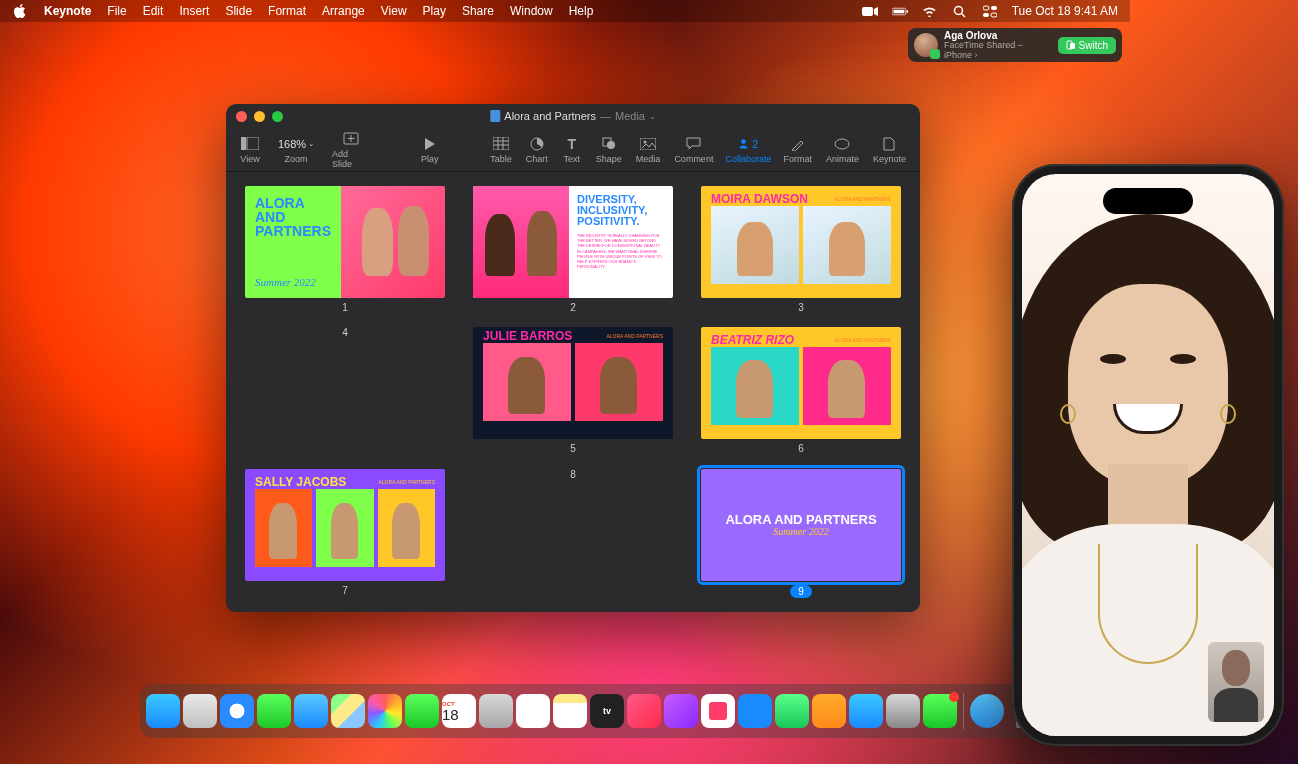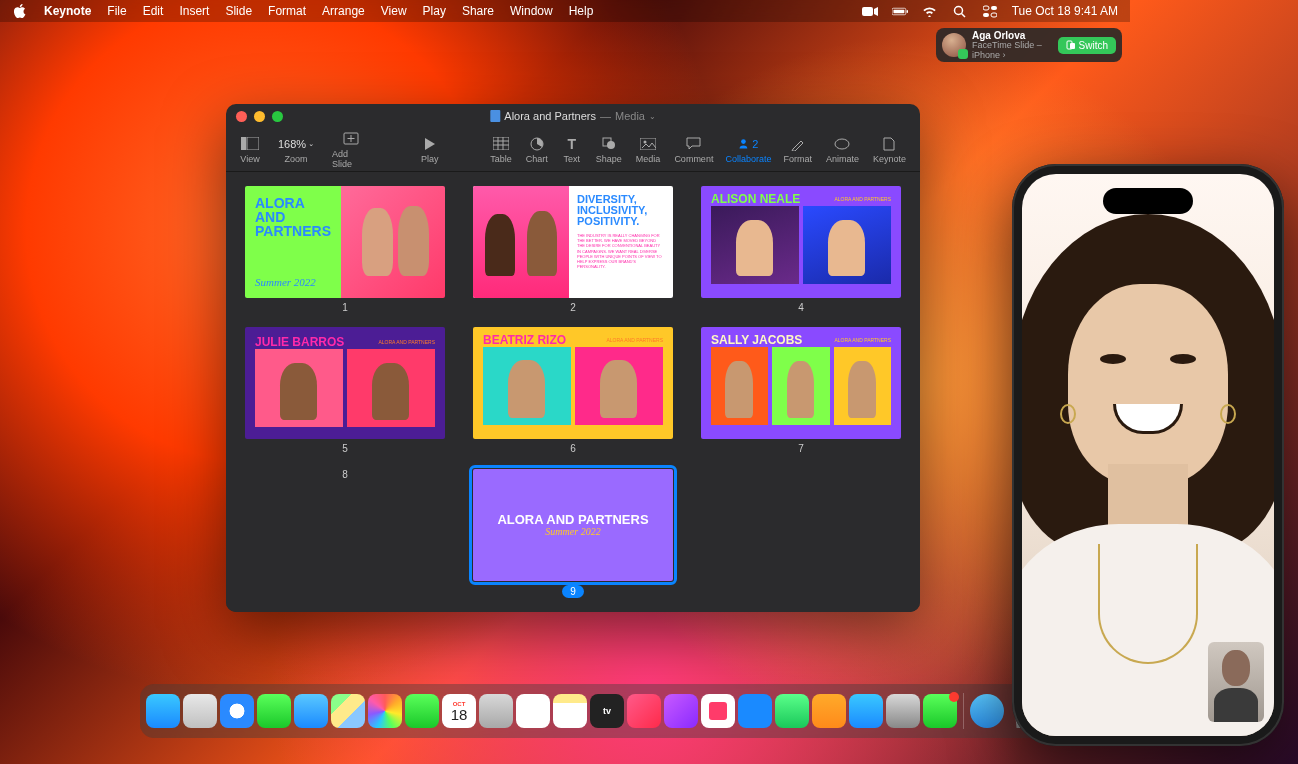--- a/index.html
+++ b/index.html
@@ -22,21 +22,21 @@
   display: flex; align-items: center; color: #fff; font-size: 12px;
   padding: 0 12px; gap: 16px;
 }
 .menubar .menu-right { margin-left: auto; display: flex; align-items: center; gap: 14px; }
 .menubar span { cursor: default; }
 .menu-icon { width: 16px; height: 14px; display: inline-flex; align-items: center; justify-content: center; }
 
 
 .handoff {
   position: absolute; top: 28px; right: 176px;
-  width: 186px; height: 34px;
+  width: 214px; height: 34px;
   background: rgba(40,40,40,0.9); border-radius: 8px;
   display: flex; align-items: center; padding: 4px 6px; gap: 6px;
   color: #fff; font-size: 10px;
 }
 .handoff .avatar { width: 24px; height: 24px; border-radius: 50%; background: radial-gradient(circle at 40% 30%, #d8b090, #8a5040); position: relative;}
 .handoff .avatar::after { content:""; position:absolute; bottom:-2px; right:-2px; width:10px;height:10px;border-radius:3px;background:#34c759;}
 .handoff .txt { flex: 1; line-height: 1.1; }
 .handoff .txt .name { font-weight: 600; }
 .handoff .txt .sub { color: #aaa; font-size: 9px; }
 .handoff .switch-btn { background: #34c759; color: #fff; font-size: 10px; font-weight: 500; padding: 3px 8px; border-radius: 5px; cursor: pointer; display:flex;align-items:center;gap:3px;}
@@ -103,38 +103,38 @@
 .s3 .imgs div::after{content:"";position:absolute;left:30%;top:20%;width:40%;height:70%;background:#d8a070;border-radius:40% 40% 10% 10%;}
 
 .s4{background:#8a4aff;padding:6px 10px;}
 .s4 .h{font-weight:900;font-size:12px;color:#7fff4a;}
 .s4 .sub{font-size:5px;color:#ffc828;text-align:right;margin-top:-10px;}
 .s4 .imgs{display:flex;gap:4px;margin-top:4px;height:78px;}
 .s4 .imgs div:first-child{flex:1;background:linear-gradient(160deg,#3a1a5a,#6a2a8a);position:relative;}
 .s4 .imgs div:last-child{flex:1;background:linear-gradient(160deg,#2a4aff,#1a2aaa);position:relative;}
 .s4 .imgs div::after{content:"";position:absolute;left:28%;top:18%;width:42%;height:72%;background:#e8b890;border-radius:40% 40% 10% 10%;}
 
-.s5{background:#4c1d95;padding:8px 10px;}
+.s5{background:#0f172a;padding:2px 10px;}
 .s5 .h{font-weight:900;font-size:12px;color:#ff2aaa;}
 .s5 .sub{font-size:5px;color:#ff7a2a;text-align:right;margin-top:-10px;}
 .s5 .imgs{display:flex;gap:4px;margin-top:4px;height:78px;}
 .s5 .imgs div:first-child{flex:1;background:#ff5a8a;position:relative;}
 .s5 .imgs div:last-child{flex:1;background:#ff3a6a;position:relative;}
 .s5 .imgs div::after{content:"";position:absolute;left:28%;top:18%;width:42%;height:72%;background:#8a5a3a;border-radius:40% 40% 10% 10%;}
 
-.s6{background:#ffc828;padding:6px 10px;}
+.s6{background:#ffc828;padding:6px 10px;font-style:italic;}
 .s6 .h{font-weight:900;font-size:12px;color:#ff2aaa;}
 .s6 .sub{font-size:5px;color:#ff7a2a;text-align:right;margin-top:-10px;}
 .s6 .imgs{display:flex;gap:4px;margin-top:4px;height:78px;}
 .s6 .imgs div:first-child{flex:1;background:#2ad8c8;position:relative;}
 .s6 .imgs div:last-child{flex:1;background:#ff2a8a;position:relative;}
 .s6 .imgs div::after{content:"";position:absolute;left:28%;top:16%;width:42%;height:74%;background:#c89870;border-radius:40% 40% 10% 10%;}
 
 .s7{background:#8a4aff;padding:6px 10px;}
-.s7 .h{font-weight:900;font-size:12px;color:#fef9c3;}
+.s7 .h{font-weight:900;font-size:12px;color:#fde047;}
 .s7 .sub{font-size:5px;color:#ffc828;text-align:right;margin-top:-10px;}
 .s7 .imgs{display:flex;gap:4px;margin-top:4px;height:78px;}
 .s7 .imgs div{flex:1;position:relative;}
 .s7 .imgs div:nth-child(1){background:#ff5a1a;}
 .s7 .imgs div:nth-child(2){background:#7fff4a;}
 .s7 .imgs div:nth-child(3){background:#ffc828;}
 .s7 .imgs div::after{content:"";position:absolute;left:25%;top:18%;width:48%;height:72%;background:#c89870;border-radius:40% 40% 10% 10%;}
 
 .s8{background:#7fff4a;padding:6px 10px;}
 .s8 .h{font-weight:900;font-size:12px;color:#8a4aff;}
@@ -255,21 +255,21 @@
         </svg>
       </span>
     <span>Tue Oct 18  9:41 AM</span>
   </div>
 </div>
 
 <div class="handoff">
   <div class="avatar"></div>
   <div class="txt">
     <div class="name">Aga Orlova</div>
-    <div class="sub"><span>FaceTime Slide – iPhone</span> <span>›</span></div>
+    <div class="sub"><span>FaceTime Shared – iPhone</span> <span>›</span></div>
   </div>
   <div class="switch-btn">
     <svg width="10" height="10" viewBox="0 0 10 10">
         <rect x="1" y="1" width="5" height="8" rx="1" fill="none" stroke="#fff"></rect>
         <rect x="4" y="3" width="5" height="6" rx="1" fill="#fff"></rect>
       </svg>
     <span>Switch</span>
   </div>
 </div>
 
@@ -435,28 +435,31 @@
         <div class="slide s2">
           <div class="l"></div>
           <div class="rt">
             <div class="h">DIVERSITY, INCLUSIVITY, POSITIVITY.</div>
             <div class="p">THE INDUSTRY IS REALLY CHANGING FOR THE BETTER. WE HAVE MOVED BEYOND THE DESIRE FOR CONVENTIONAL BEAUTY IN CAMPAIGNS. WE WANT REAL DIVERSE PEOPLE WITH UNIQUE POINTS OF VIEW TO HELP EXPRESS OUR BRAND'S PERSONALITY.</div>
           </div>
         </div>
         <div class="slide-num">2</div>
       </div>
     <div class="slide-wrap">
-        <div class="slide s4">
-          <div class="h">ALISON NEALE</div>
+        <div class="slide s3">
+          <div class="h">MOIRA DAWSON</div>
           <div class="sub">ALORA AND PARTNERS</div>
           <div class="imgs">
             <div></div>
             <div></div>
           </div>
         </div>
+        <div class="slide-num">3</div>
+      </div>
+    <div class="slide-wrap">
         <div class="slide-num">4</div>
       </div>
     <div class="slide-wrap">
         <div class="slide s5">
           <div class="h">JULIE BARROS</div>
           <div class="sub">ALORA AND PARTNERS</div>
           <div class="imgs">
             <div></div>
             <div></div>
           </div>
@@ -502,21 +505,21 @@
 
 <div class="dock">
   <div class="dock-item" style="background:linear-gradient(180deg,#3ac8ff,#1a8aff)"></div>
   <div class="dock-item" style="background:linear-gradient(180deg,#e8e8e8,#c0c0c0)"></div>
   <div class="dock-item" style="background:radial-gradient(circle,#fff 30%,#2a8aff 32%)"></div>
   <div class="dock-item" style="background:linear-gradient(180deg,#5aff5a,#1ac82a)"></div>
   <div class="dock-item" style="background:linear-gradient(180deg,#5ac8ff,#1a8aff)"></div>
   <div class="dock-item" style="background:linear-gradient(135deg,#8aff8a 30%,#ffea8a 30% 60%,#8ac8ff 60%)"></div>
   <div class="dock-item" style="background:#fff;background-image:conic-gradient(#ff5a5a,#ffaa2a,#ffea2a,#5aff5a,#2ac8ff,#8a5aff,#ff5aaa,#ff5a5a);border-radius:8px"></div>
   <div class="dock-item" style="background:linear-gradient(180deg,#5aff5a,#1ac82a)"></div>
-  <div class="dock-item" style="background:#fff;display:flex;flex-direction:column;align-items:center;justify-content:center">
+  <div class="dock-item" style="background:#fff;display:flex;flex-direction:column;align-items:flex-start;justify-content:center">
       <div style="font-size:6px;color:#ff3b30;font-weight:600">OCT</div>
       <div style="font-size:15px;color:#222;font-weight:400;line-height:1">18</div>
     </div>
   <div class="dock-item" style="background:linear-gradient(180deg,#d8d8d8,#a8a8a8)"></div>
   <div class="dock-item" style="background:#fff"></div>
   <div class="dock-item" style="background:linear-gradient(180deg,#ffea8a 25%,#fff 25%)"></div>
   <div class="dock-item" style="background:#222;color:#fff;display:flex;align-items:center;justify-content:center;font-size:9px;font-weight:600">tv</div>
   <div class="dock-item" style="background:linear-gradient(135deg,#ff5a8a,#ff2a4a)"></div>
   <div class="dock-item" style="background:linear-gradient(135deg,#c85aff,#8a2aff)"></div>
   <div class="dock-item" style="background:#fff;display:flex;align-items:center;justify-content:center">

